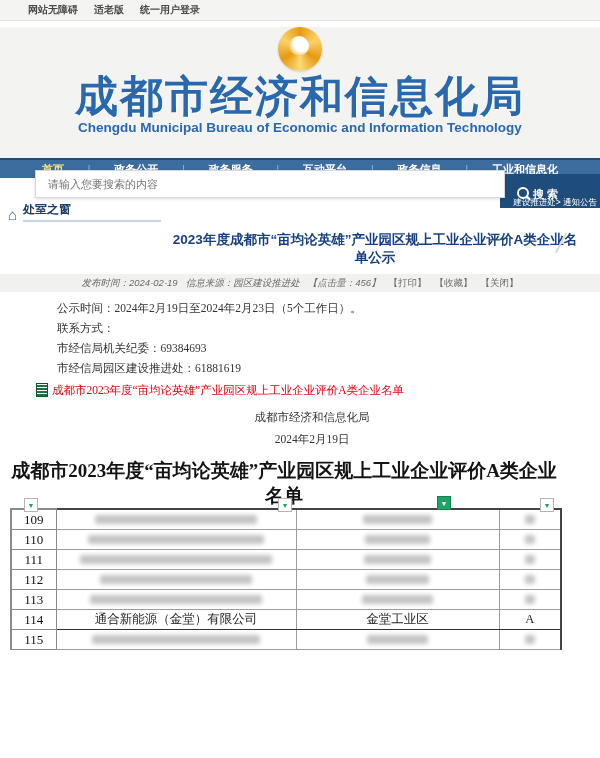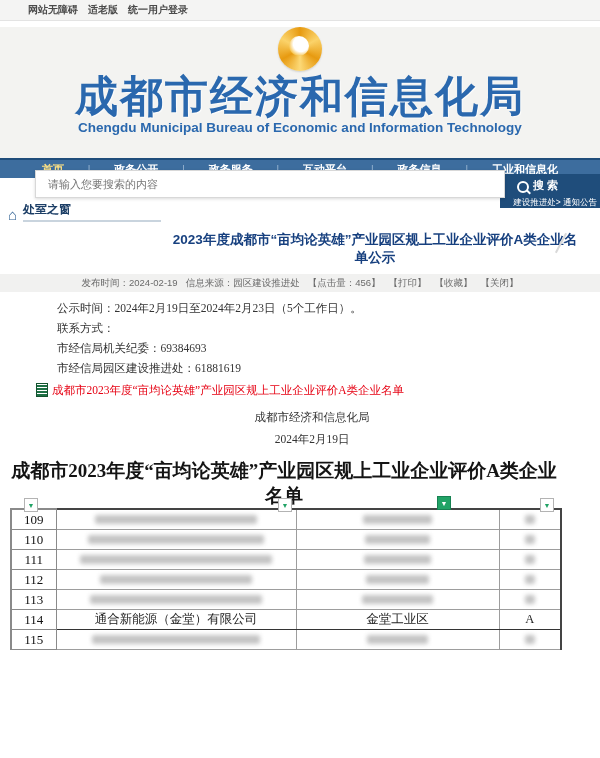--- a/index.html
+++ b/index.html
@@ -1,19 +1,19 @@
 <!DOCTYPE html>
 <html><head>
 <meta charset="utf-8">
 <style>
   html,body{margin:0;padding:0;background:#fff;}
   body{width:600px;height:758px;font-family:"Liberation Sans",sans-serif;position:relative;overflow:hidden;}
 
   
-  .topbar{height:20px;background:#f4f4f3;border-bottom:1px solid #e3e3e3;display:flex;align-items:center;padding-left:28px;gap:10px;}
+  .topbar{height:20px;background:#f4f4f3;border-bottom:1px solid #e3e3e3;display:flex;align-items:center;padding-left:28px;gap:16px;}
   .topbar span{font-size:10px;color:#4a4a4a;font-weight:bold;cursor:pointer;}
 
   
   .masthead{height:131px;background:#f3f3f1;text-align:center;position:relative;}
   .logo{width:44px;height:44px;border-radius:50%;margin:6px auto 2px;
         background:conic-gradient(#e79a10,#fbd36a,#e79a10,#fcd977,#e79a10,#fbd36a,#e79a10);
         position:relative;box-shadow:0 1px 2px rgba(0,0,0,.15);}
   .logo::after{content:"";position:absolute;left:11px;top:9px;width:20px;height:20px;border-radius:50%;
         background:radial-gradient(circle at 60% 40%, #fff 0 45%, #f6c041 75%, #e79a10 100%);}
   .cn-title{font-size:43px;font-weight:bold;color:#2a68ae;letter-spacing:2px;line-height:46px;
@@ -22,21 +22,21 @@
 
   
   .nav{height:18px;background:#3d6d9e;border-top:2px solid #1f4d7b;display:flex;align-items:center;
        justify-content:space-around;padding:0 30px;}
   .nav .item{font-size:11px;color:#fff;font-weight:bold;cursor:pointer;white-space:nowrap;}
   .nav .item.active{color:#ffe284;}
   .nav .sep{color:#9db9d4;font-size:10px;}
 
   .subnav{height:26px;position:relative;background:#fff;}
   .right-blue{position:absolute;right:0;top:-4px;width:100px;height:34px;background:#1f4d7b;}
-  .search-btn{position:absolute;right:42px;top:0px;display:flex;align-items:flex-end;gap:4px;color:#fff;
+  .search-btn{position:absolute;right:42px;top:9px;display:flex;align-items:flex-start;gap:4px;color:#fff;
        font-size:11px;font-weight:bold;cursor:pointer;}
   .mag{position:relative;width:8px;height:8px;border:2px solid #fff;border-radius:50%;display:inline-block;}
   .mag::after{content:"";position:absolute;width:5px;height:2px;background:#fff;transform:rotate(45deg);right:-4px;bottom:-2px;}
   .crumb{position:absolute;right:3px;top:19px;font-size:8.5px;color:#fff;white-space:nowrap;}
   .searchbox{position:absolute;left:35px;top:-8px;width:468px;height:26px;background:#fff;border:1px solid #d8d8d8;
        box-shadow:0 1px 3px rgba(0,0,0,.15);}
   .searchbox input{width:100%;height:100%;border:none;outline:none;font-size:11px;color:#444;padding-left:12px;box-sizing:border-box;background:transparent;}
 
   
   .section-row{height:18px;display:flex;align-items:flex-end;padding-left:8px;gap:6px;}
@@ -44,21 +44,21 @@
   .section-title{font-size:12px;font-weight:bold;color:#1c3e66;border-bottom:2px solid #c9d4de;padding:0 90px 2px 0;}
 
   
   .art-title-row{position:relative;padding:8px 20px 4px 170px;text-align:center;}
   .art-title{font-size:13.5px;font-weight:bold;color:#17407f;line-height:17px;}
   .slash{position:absolute;right:38px;top:10px;width:2px;height:22px;background:#d9d9d9;transform:rotate(28deg);}
 
   
   .meta{height:18px;background:#f1f1f0;display:flex;align-items:center;justify-content:center;gap:8px;
         font-size:9.5px;color:#6a6a6a;margin-top:4px;}
-  .meta b{font-weight:normal;color:#6a6a6a;}
+  .meta b{font-weight:normal;color:#6a6a6a;font-style:italic;}
   .meta .btn{cursor:pointer;}
 
   
   .body-text{padding:6px 34px 0 34px;font-family:"Liberation Serif","DejaVu Serif",serif;
         font-size:11.5px;color:#333;line-height:20px;}
   .body-text p{margin:0;text-indent:2em;}
   .attach-row{display:flex;align-items:center;gap:4px;margin-top:2px;padding-left:2px;}
   .xls{width:10px;height:12px;background:
         linear-gradient(#fff 0 1px,transparent 1px) 0 3px/10px 3px repeat-y,#1e7145;
         border:1px solid #14532f;display:inline-block;}

